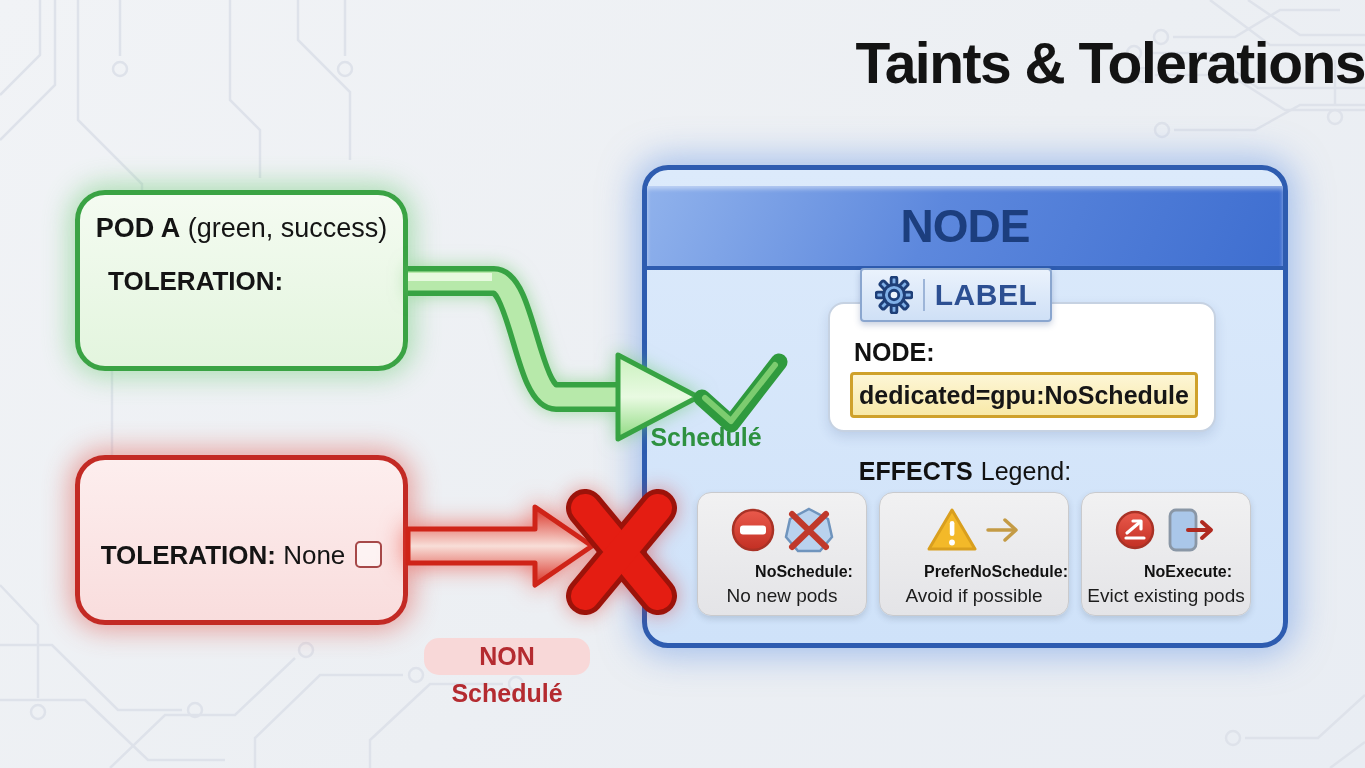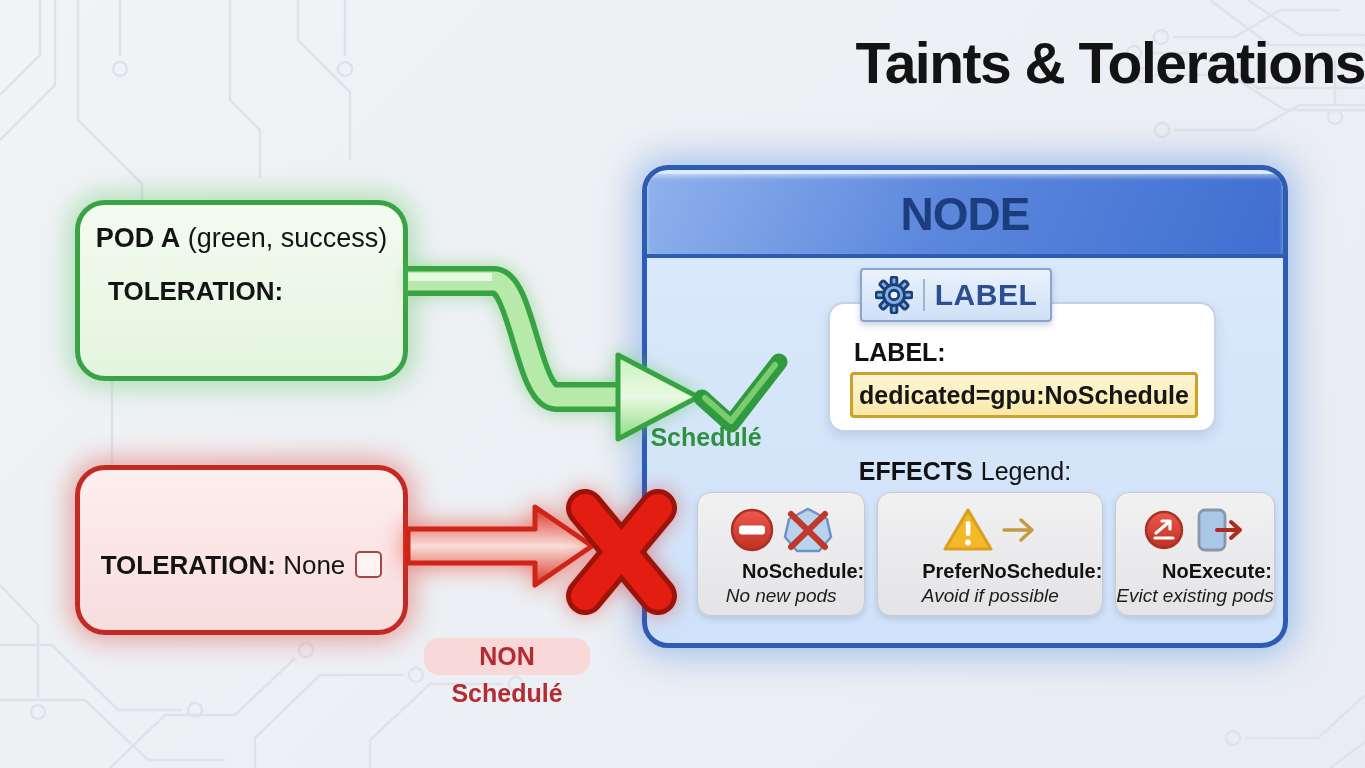--- a/index.html
+++ b/index.html
@@ -9,21 +9,21 @@
     font-family:"Liberation Sans",sans-serif;color:#141414;
   }
   svg{display:block}
   .layer{position:absolute;left:0;top:0;width:1365px;height:768px;pointer-events:none;}
 
   
   .title{position:absolute;top:30px;left:0;right:0;text-align:right;
     font-size:57px;font-weight:700;letter-spacing:-1.5px;color:#131313;}
 
   
-  .pod{position:absolute;width:333px;box-sizing:border-box;border-radius:30px;font-size:27px;margin-top:10px;}
+  .pod{position:absolute;width:333px;box-sizing:border-box;border-radius:30px;font-size:27px;}
   .pod-a{left:75px;top:190px;height:181px;border:5px solid #3aa344;
     background:linear-gradient(180deg,#f4fbf1 0%,#e3f5de 100%);
     box-shadow:0 0 26px 6px rgba(96,200,104,.45);}
   .pod-b{left:75px;top:455px;height:170px;border:5px solid #c32a24;
     background:linear-gradient(180deg,#fdeeee 0%,#f9dddd 100%);
     box-shadow:0 0 26px 6px rgba(225,70,60,.45);}
   .pod .line1{position:absolute;left:0;width:100%;text-align:center;white-space:nowrap;}
   .pod-a .line1{top:18px;}
   .pod-b .line1{top:26px;}
   .pod .pod-name{font-weight:700;}
@@ -38,21 +38,21 @@
     text-align:center;}
   .cb-a{position:absolute;right:9px;top:5px;border:2.5px solid #74876f;
     color:#42523f;font-size:22px;line-height:23px;font-weight:700;}
   .cb-b{display:inline-block;vertical-align:-4px;margin-left:10px;border:2.5px solid #a64848;background:rgba(255,255,255,.55);}
 
   
   .node{position:absolute;left:642px;top:165px;width:646px;height:483px;box-sizing:border-box;
     border:5px solid #2e5cb0;border-radius:26px;overflow:hidden;
     background:linear-gradient(180deg,#dceafb 0%,#cfe2f9 100%);
     box-shadow:0 0 34px 8px rgba(110,155,230,.55);}
-  .node-header{position:absolute;left:0;top:4px;right:0;height:80px;
+  .node-header{position:absolute;left:0;top:16px;right:0;height:80px;
     background:linear-gradient(115deg,#90b2ec 0%,#5d88dd 45%,#3e6ed0 100%);
     border-bottom:4px solid #2e5cb0;box-shadow:inset 0 3px 4px rgba(255,255,255,.45);
     text-align:center;line-height:80px;font-size:46px;font-weight:800;letter-spacing:-1px;color:#1c3e7e;}
 
   .label-badge{position:absolute;left:213px;top:98px;width:192px;height:54px;box-sizing:border-box;
     border:2.5px solid #8aa6cf;border-radius:4px;z-index:3;
     background:linear-gradient(180deg,#eaf2fc 0%,#cfe0f6 100%);
     box-shadow:0 3px 6px rgba(40,70,130,.25);
     display:flex;align-items:center;justify-content:center;gap:10px;}
   .label-badge .divider{width:2px;height:32px;background:#9db5d8;}
@@ -68,22 +68,22 @@
     font-size:25px;font-weight:700;color:#161616;white-space:nowrap;}
 
   .effects-heading{position:absolute;left:0;top:287px;width:100%;text-align:center;font-size:25px;color:#111;}
   .effects-heading .b{font-weight:700;margin-right:8px;margin-top:12px;}
 
   .cards{position:absolute;left:50px;right:32px;top:322px;display:flex;gap:12px;}
   .card{flex:1;height:124px;box-sizing:border-box;border:1.5px solid #c9cacd;border-radius:14px;
     background:linear-gradient(180deg,#f1f1f2 0%,#e4e4e7 100%);
     box-shadow:0 3px 6px rgba(60,70,90,.18);text-align:center;}
   .fx-icons{height:58px;margin-top:8px;display:flex;align-items:center;justify-content:center;gap:8px;}
-  .fx-title{font-size:20px;font-weight:700;color:#111;line-height:25px;white-space:nowrap;margin-left:44px;}
-  .fx-desc{font-size:19px;color:#1c1c1c;line-height:23px;white-space:nowrap;font-style:italic;}
+  .fx-title{font-size:16px;font-weight:700;color:#111;line-height:25px;white-space:nowrap;margin-left:44px;}
+  .fx-desc{font-size:19px;color:#1c1c1c;line-height:23px;white-space:nowrap;}
 
   
   .sched-label{position:absolute;left:645px;top:423px;width:122px;text-align:center;
     font-size:25px;font-weight:700;color:#2e9140;z-index:6;}
   .nonsched-label{position:absolute;left:424px;top:638px;width:166px;height:37px;line-height:37px;
     background:#f8d8d8;border-radius:15px;text-align:center;
     font-size:25px;font-weight:700;color:#b42b30;z-index:6;}
 
   .overlay{z-index:5;}
 </style>
@@ -133,21 +133,21 @@
       <path d="M1365,742 L1330,768"></path>
     </g>
   </svg>
 
   <div class="title">Taints &amp; Tolerations</div>
 
   <div class="node">
     <div class="node-header">NODE</div>
 
     <div class="taint-box">
-      <div class="taint-label">LABEL:</div>
+      <div class="taint-label">NODE:</div>
       <div class="taint-value">dedicated=gpu:NoSchedule</div>
     </div>
 
     <div class="label-badge">
       <span>
         <svg width="38" height="38" viewBox="0 0 40 40">
           <g fill="#7fb0e8" stroke="#1e3f78" stroke-width="3">
             <rect x="17" y="1" width="6" height="9" rx="2"></rect>
             <rect x="17" y="1" width="6" height="9" rx="2" transform="rotate(45 20 20)"></rect>
             <rect x="17" y="1" width="6" height="9" rx="2" transform="rotate(90 20 20)"></rect>

